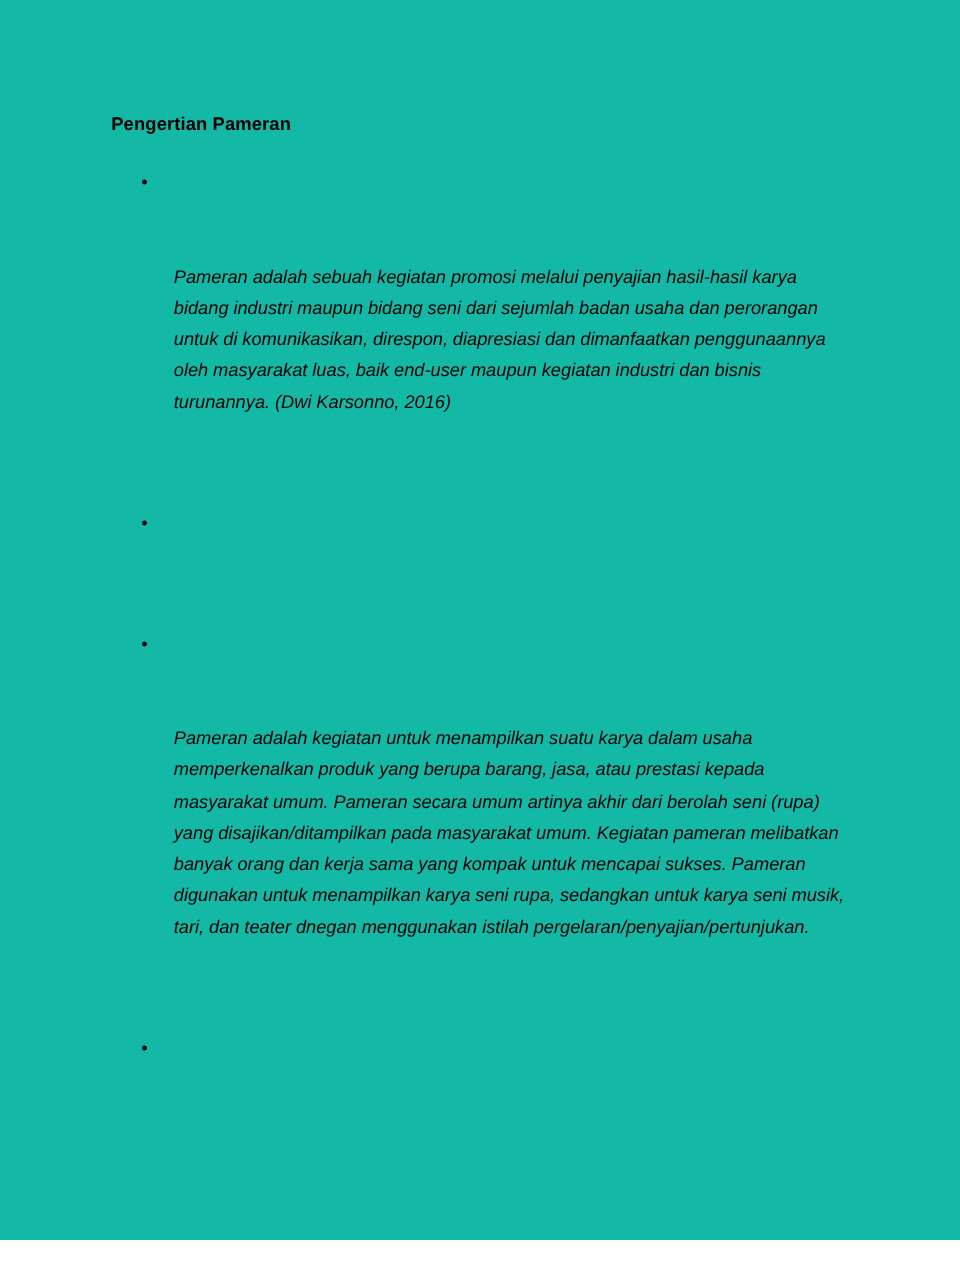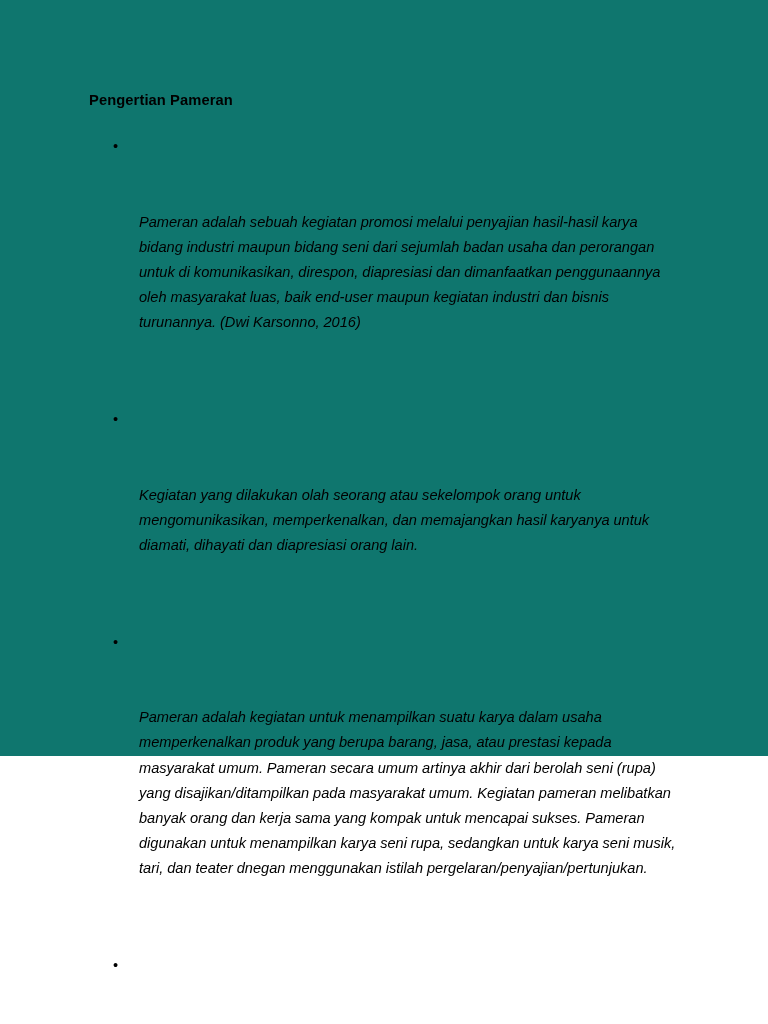--- a/index.html
+++ b/index.html
@@ -13,22 +13,22 @@
     height: 1024px;
     overflow: hidden;
     font-family: "Liberation Sans", sans-serif;
     color: #000000;
     -webkit-font-smoothing: antialiased;
   }
 
   .page {
     position: relative;
     width: 768px;
-    height: 756px;
-    background: #0f766e;
+    height: 992px;
+    background: #14b8a6;
     box-sizing: border-box;
   }
 
   .doc-body {
     position: absolute;
     left: 89px;
     top: 88px;
     width: 590px;
   }
 
@@ -85,21 +85,20 @@
 
     <h1 class="doc-heading">Pengertian Pameran</h1>
 
     <ul class="bullet-list">
       <li class="bullet-item">
         <span class="bullet-marker">•</span>
         <span class="bullet-text">Pameran adalah sebuah kegiatan promosi melalui penyajian hasil-hasil karya bidang industri maupun bidang seni dari sejumlah badan usaha dan perorangan untuk di komunikasikan, direspon, diapresiasi dan dimanfaatkan penggunaannya oleh masyarakat luas, baik end-user maupun kegiatan industri dan bisnis turunannya. (Dwi Karsonno, 2016)</span>
       </li>
       <li class="bullet-item">
         <span class="bullet-marker">•</span>
-        <span class="bullet-text">Kegiatan yang dilakukan olah seorang atau sekelompok orang untuk mengomunikasikan, memperkenalkan, dan memajangkan hasil karyanya untuk diamati, dihayati dan diapresiasi orang lain.</span>
       </li>
       <li class="bullet-item">
         <span class="bullet-marker">•</span>
         <span class="bullet-text">Pameran adalah kegiatan untuk menampilkan suatu karya dalam usaha memperkenalkan produk yang berupa barang, jasa, atau prestasi kepada masyarakat umum. Pameran secara umum artinya akhir dari berolah seni (rupa) yang disajikan/ditampilkan pada masyarakat umum. Kegiatan pameran melibatkan banyak orang dan kerja sama yang kompak untuk mencapai sukses. Pameran digunakan untuk menampilkan karya seni rupa, sedangkan untuk karya seni musik, tari, dan teater dnegan menggunakan istilah pergelaran/penyajian/pertunjukan.</span>
       </li>
       <li class="bullet-item">
         <span class="bullet-marker">•</span>
         
       </li>
 

